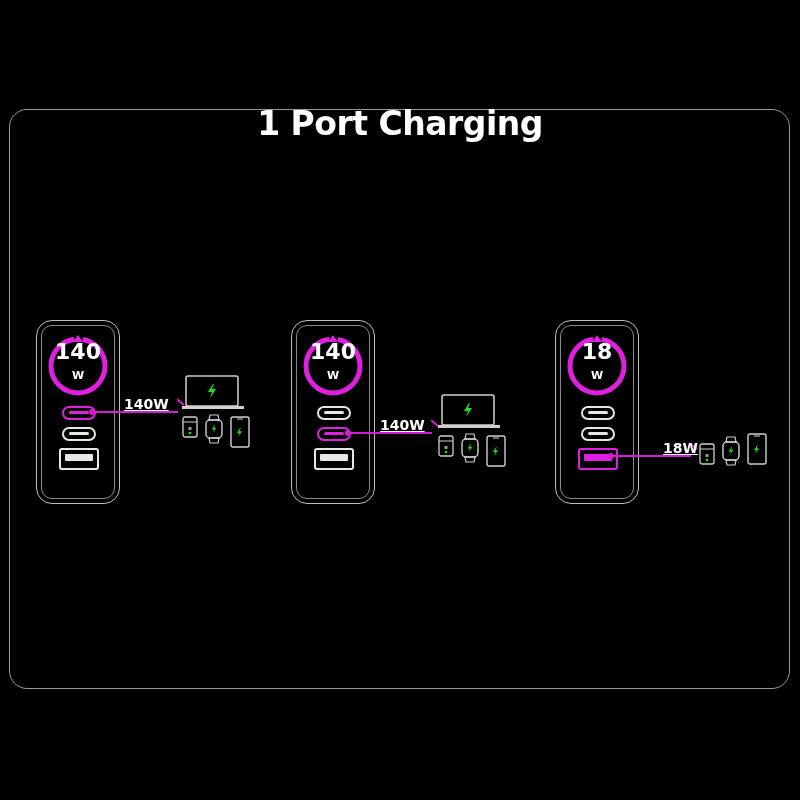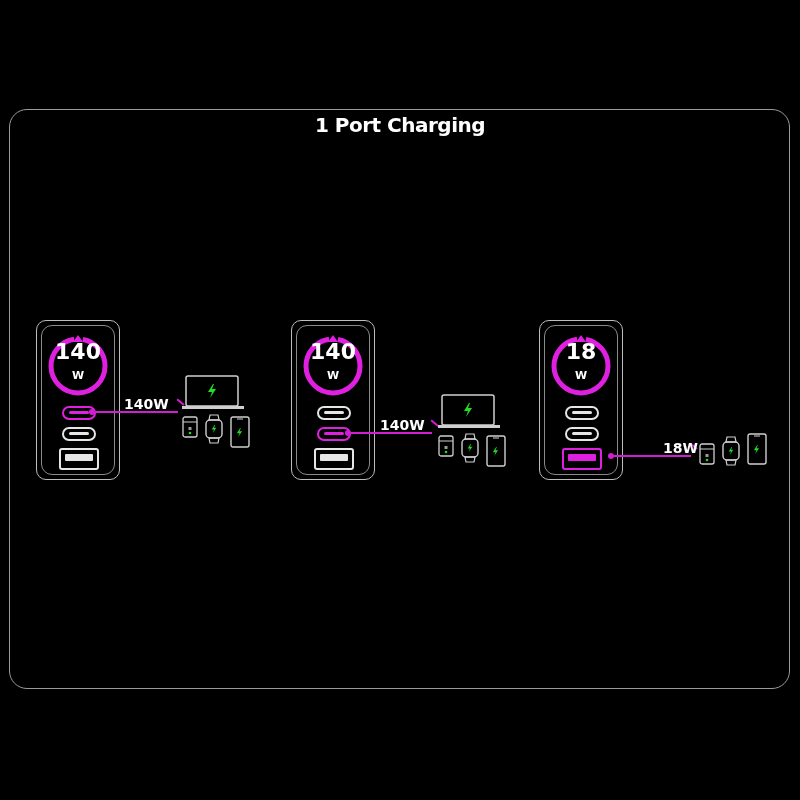--- a/index.html
+++ b/index.html
@@ -1,35 +1,35 @@
 <!DOCTYPE html>
 <html><head>
 <meta charset="utf-8">
 <style>
   html, body { margin:0; padding:0; background:#000; }
   body { width:800px; height:800px; position:relative; overflow:hidden; font-family:"DejaVu Sans", sans-serif; color:#fff; }
   .frame { position:absolute; left:9px; top:109px; width:781px; height:580px; border:1.5px solid #9a9a9a; border-radius:18px; box-sizing:border-box; }
-  .title { position:absolute; left:0; top:113px; width:800px; text-align:center; font-size:20px; font-weight:bold; letter-spacing:-0.5px; color:#fff; }
+  .title { position:absolute; left:0; top:104px; width:800px; text-align:center; font-size:33px; font-weight:bold; letter-spacing:-0.5px; color:#fff; }
   .scene { position:absolute; }
-  .charger { position:absolute; width:84px; height:160px; border:1.5px solid #bdbdbd; border-radius:10px; box-sizing:border-box; }
+  .charger { position:absolute; width:84px; height:184px; border:1.5px solid #bdbdbd; border-radius:16px; box-sizing:border-box; }
   .charger .inner { position:absolute; left:4px; top:4px; right:4px; bottom:4px; border:1.5px solid #8a8a8a; border-radius:11px; }
   .ring { position:absolute; left:10px; top:14px; width:62px; height:62px; }
   .watt-num { position:absolute; left:0; top:18px; width:82px; text-align:center; font-size:22px; font-weight:bold; color:#fff; }
   .watt-unit { position:absolute; left:0; top:48px; width:82px; text-align:center; font-size:11px; font-weight:bold; color:#fff; }
   .port { position:absolute; box-sizing:border-box; }
   .port-c { left:25px; width:34px; height:14px; border:2px solid #e6e6e6; border-radius:8px; }
   .port-c::after { content:""; position:absolute; left:5px; right:5px; top:3px; height:3px; background:#e6e6e6; border-radius:2px; }
   .port-a { left:22px; width:40px; height:22px; border:2px solid #e6e6e6; border-radius:3px; }
   .port-a::after { content:""; position:absolute; left:4px; right:4px; top:4px; height:7px; background:#e6e6e6; border-radius:1px; }
   .active { border-color:#e020e0 !important; }
   .active::after { background:#e020e0 !important; }
   .wire { position:absolute; height:2px; background:#d21ed2; }
   .wire .dot { position:absolute; left:-3px; top:-2px; width:6px; height:6px; border-radius:3px; background:#d21ed2; }
   .wire .tail { position:absolute; right:-6px; top:-7px; width:9px; height:2px; background:#d21ed2; transform:rotate(40deg); transform-origin:right center; }
-  .wlabel { position:absolute; font-size:14px; font-weight:bold; color:#fff; }
+  .wlabel { position:absolute; font-size:14px; font-weight:bold; color:#fff;text-decoration:underline; }
   .dev { position:absolute; }
 </style>
 </head>
 <body>
 
 <div class="frame"></div>
 <div class="title">1 Port Charging</div>
 
 <svg width="0" height="0" style="position:absolute">
   <defs>
@@ -120,21 +120,21 @@
     </svg>
   <svg class="dev" style="left:461px;top:433px;" width="18" height="30">
       <use href="#watch"></use>
     </svg>
   <svg class="dev" style="left:486px;top:435px;" width="20" height="32">
       <use href="#phone"></use>
     </svg>
 </div>
 
 <div class="scene">
-  <div class="charger" style="left:539px;top:320px;">
+  <div class="charger" style="left:555px;top:320px;">
     <div class="inner"></div>
     <svg class="ring">
         <use href="#ring"></use>
       </svg>
     <div class="watt-num">18</div>
     <div class="watt-unit">W</div>
     <div class="port port-c" style="top:85px;"></div>
     <div class="port port-c" style="top:106px;"></div>
     <div class="port port-a active" style="top:127px;"></div>
   </div>

